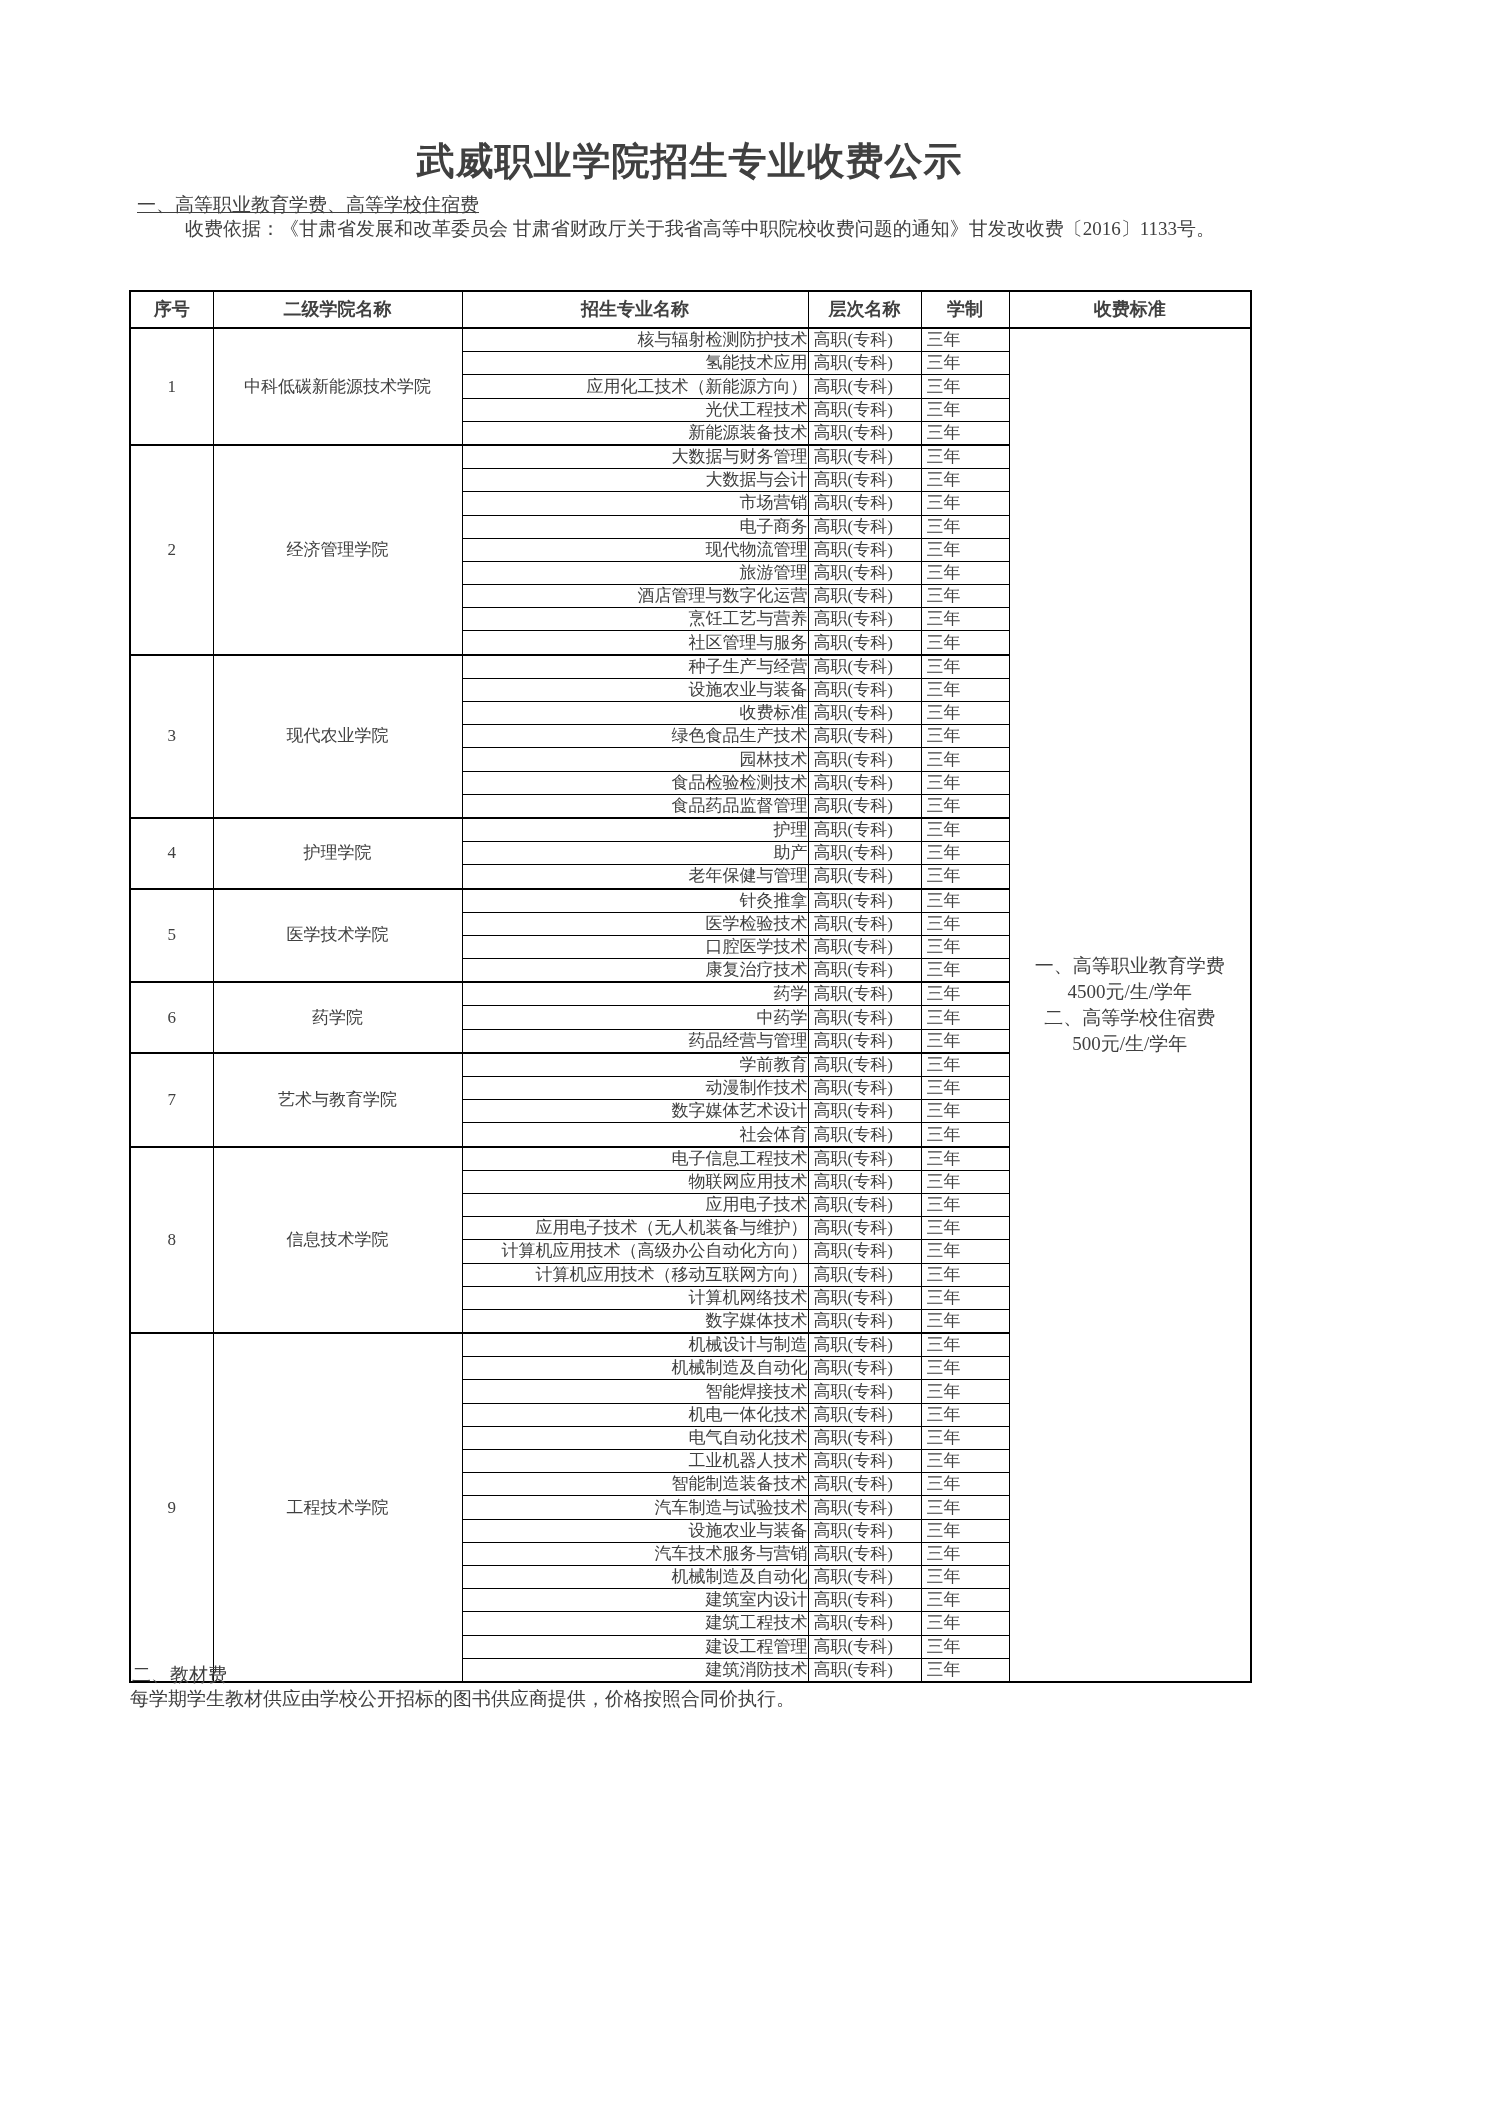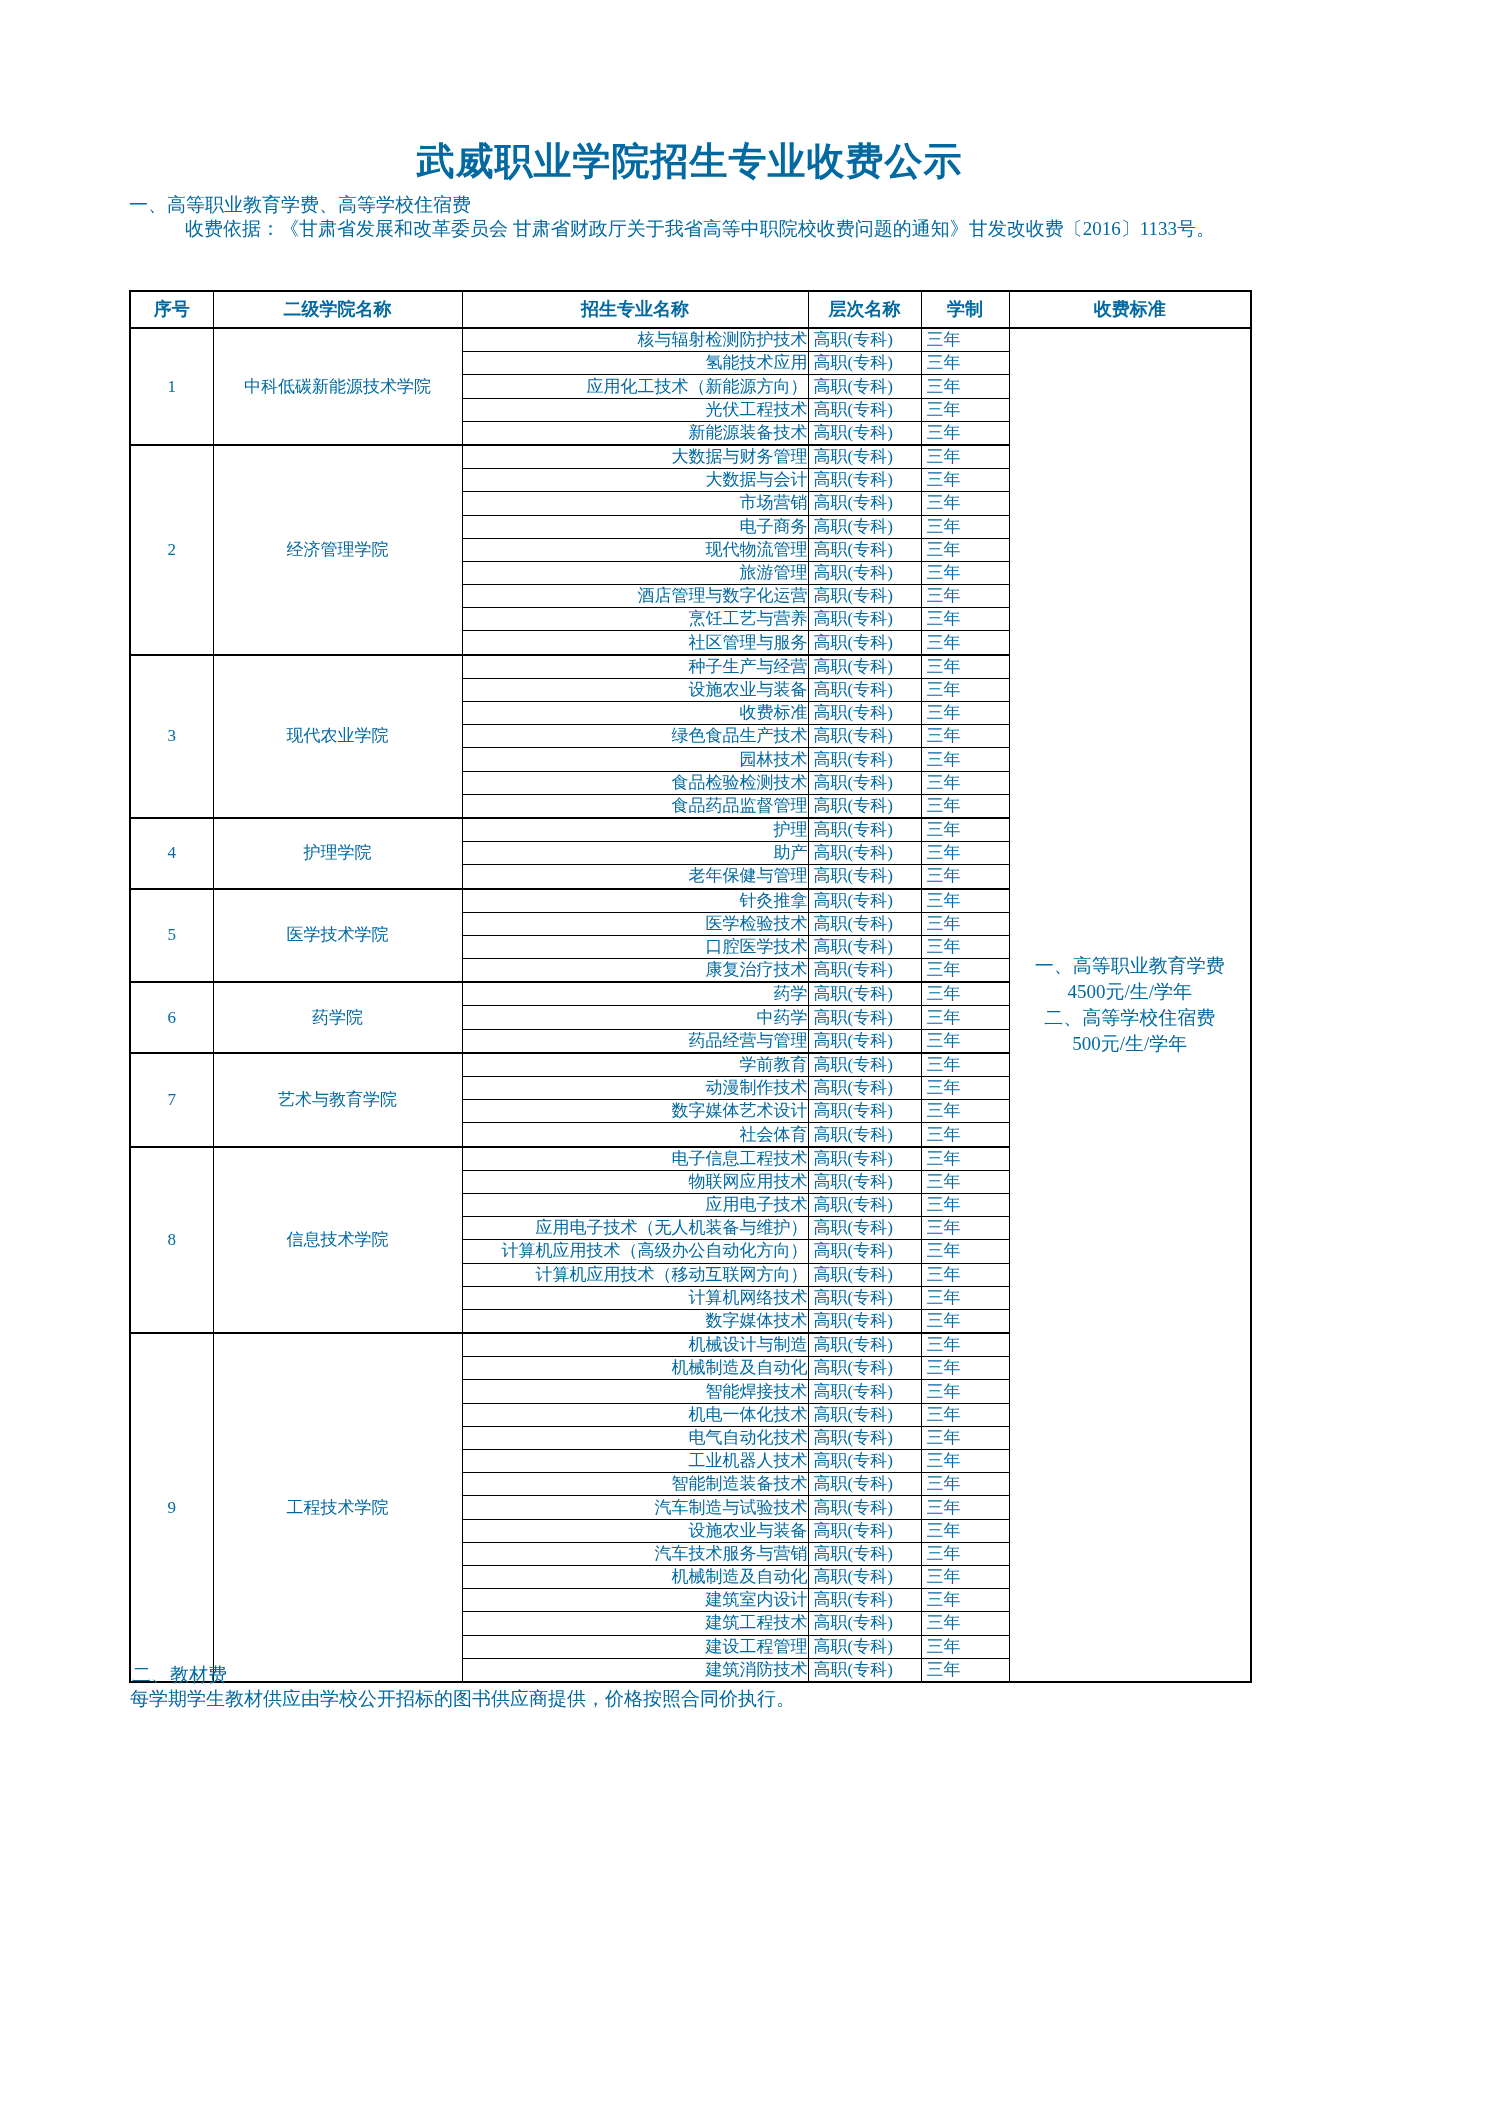--- a/index.html
+++ b/index.html
@@ -2,31 +2,31 @@
 <html lang="zh"><head>
 <meta charset="utf-8">
 <style>
   html,body { margin:0; padding:0; background:#888; }
   .page {
     position:relative;
     width:1494px; height:2113px;
     margin:0 auto;
     background:#ffffff;
     font-family:"Liberation Serif","DejaVu Serif",serif;
-    color:#0369a1;
+    color:#404040;
     overflow:hidden;
   }
   .content { position:absolute; left:129px; top:0; width:1121px; }
   .doc-title {
     position:absolute; left:0; top:136px; width:1121px;
     text-align:center; font-size:38px; font-weight:bold;
     letter-spacing:1px; white-space:nowrap; margin:0;
   }
   .sec-line { position:absolute; font-size:19px; line-height:22px; white-space:nowrap; }
-  .sec1-heading { left:0; top:194px; }
+  .sec1-heading { left:8px; top:194px;text-decoration:underline; }
   .sec1-basis  { left:56px; top:218px; }
   .sec2-heading { left:3px; top:1664px; }
   .sec2-body   { left:1px; top:1688px; }
 
   table.fee-table {
     position:absolute; left:0; top:250px;
     width:1121px; border-collapse:collapse; table-layout:fixed;
     border:2px solid #000;
     margin-top:40px;
   }

